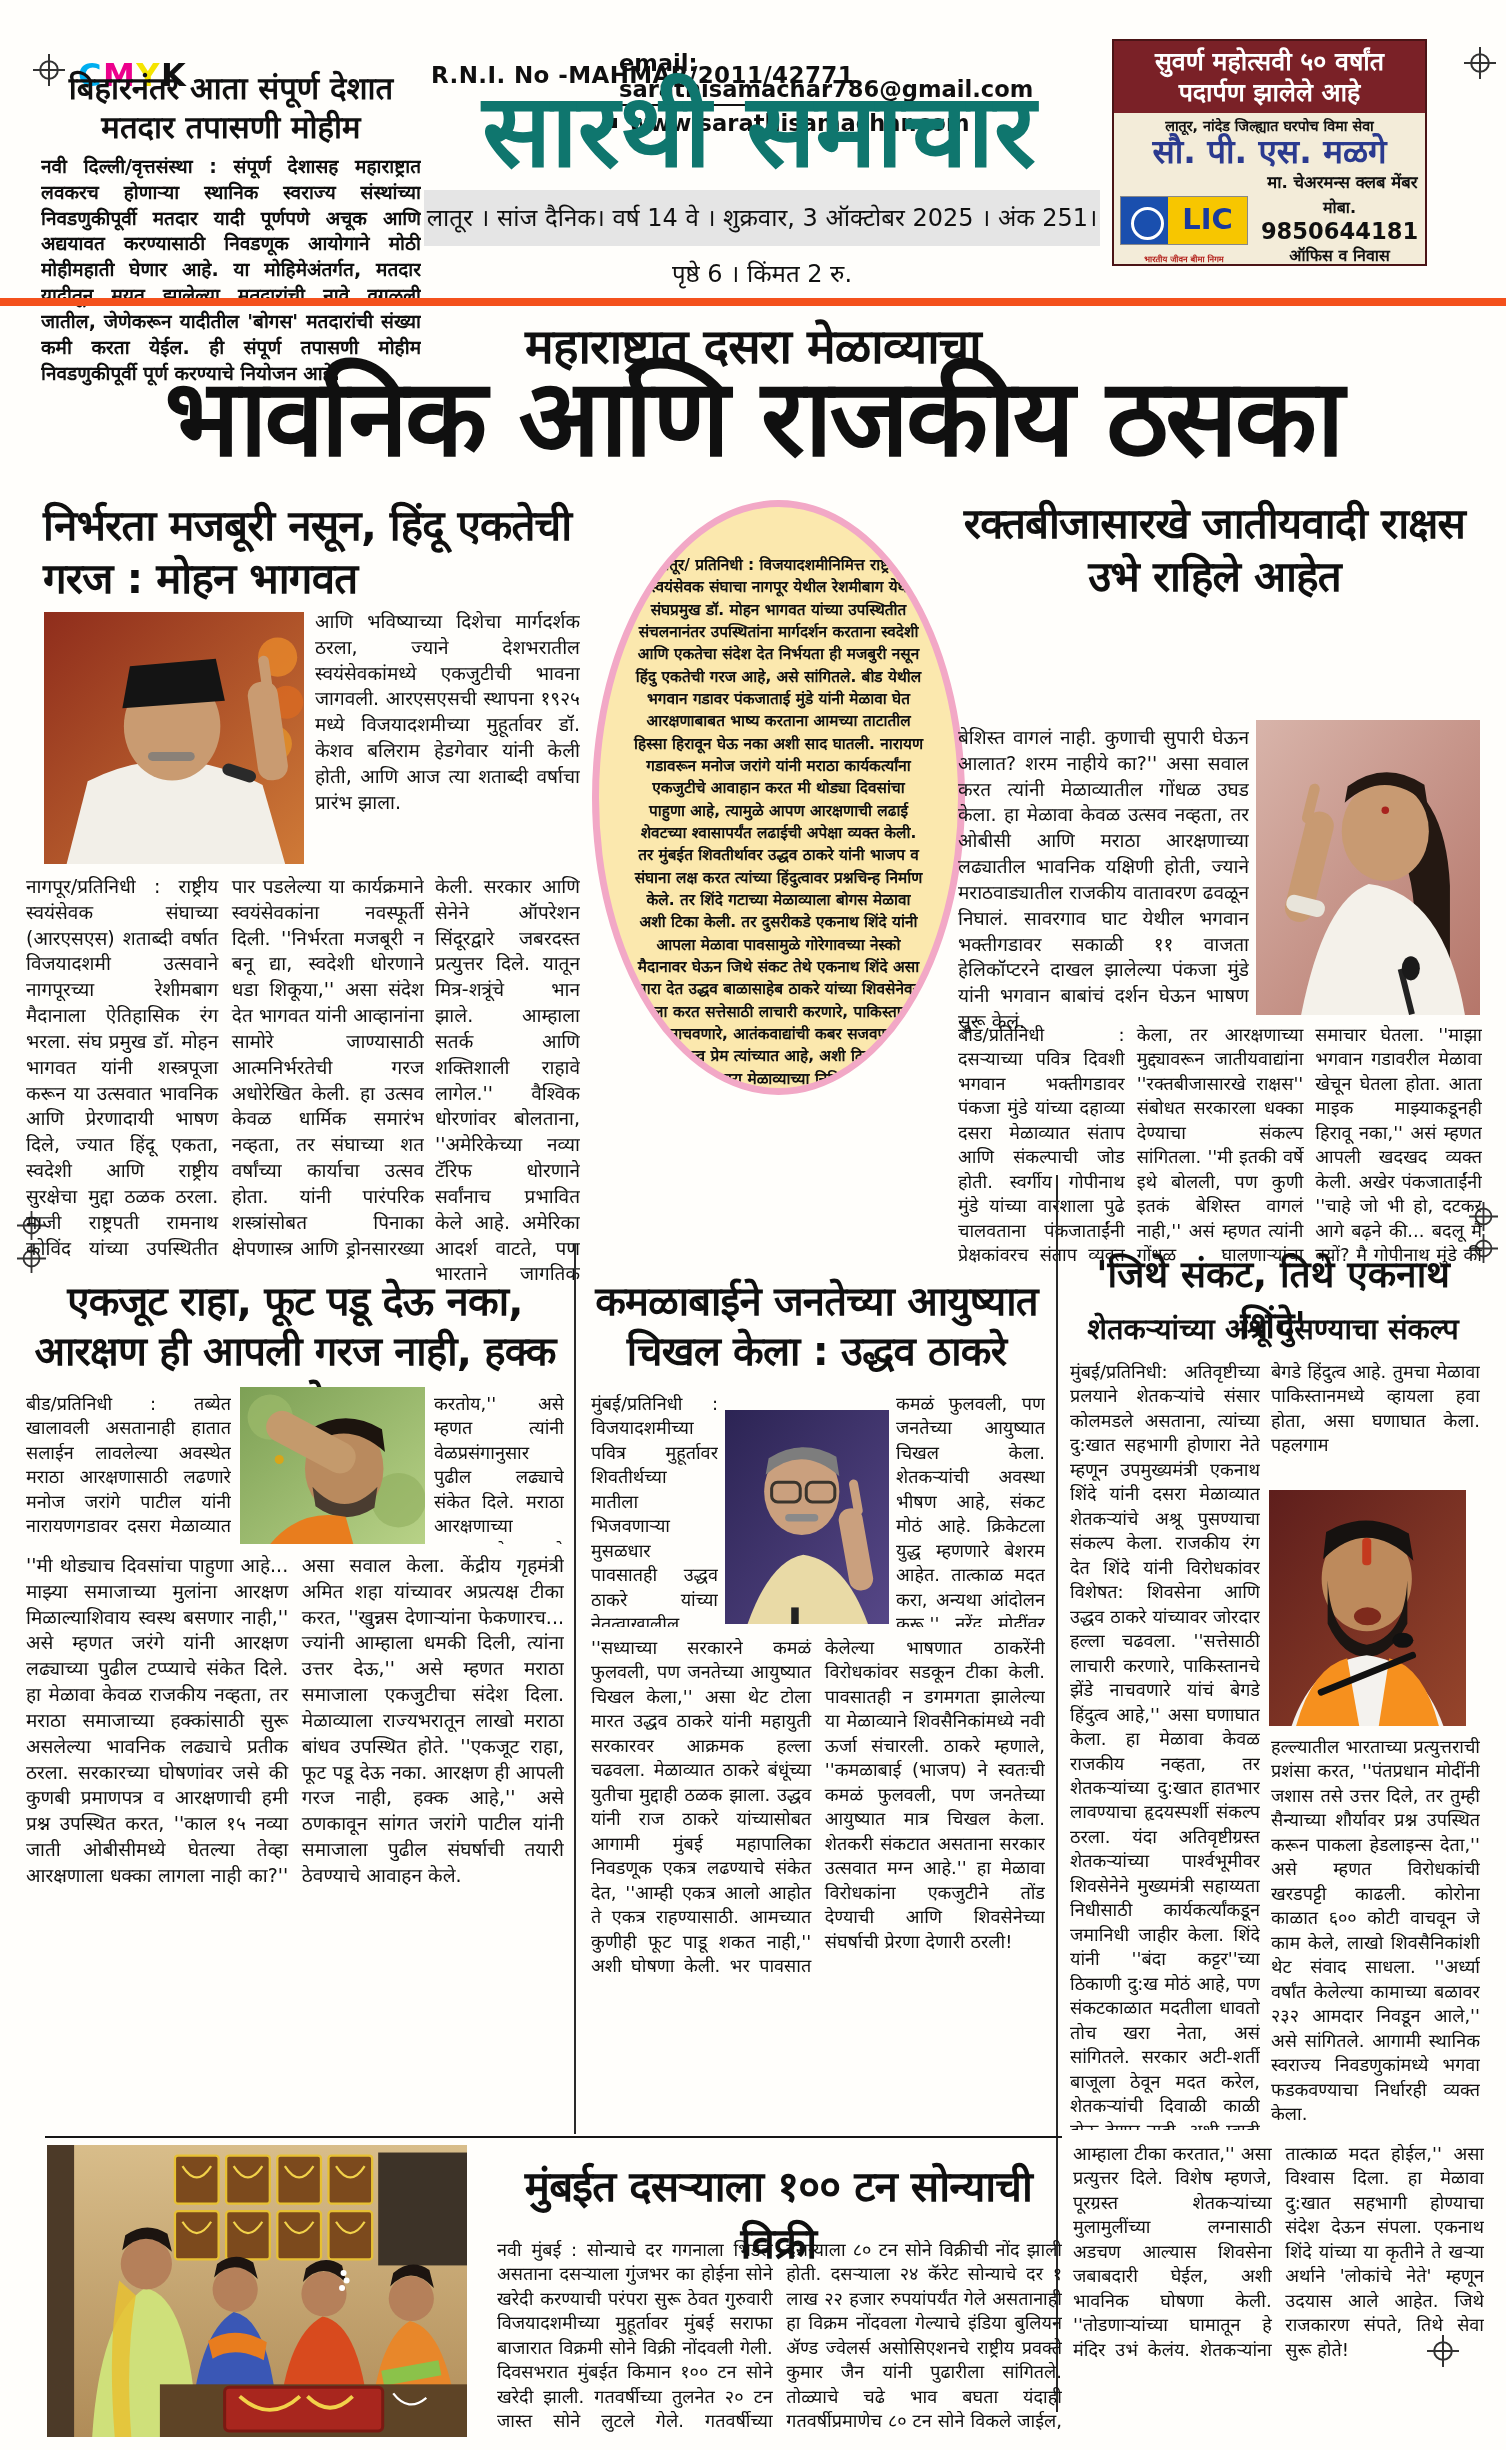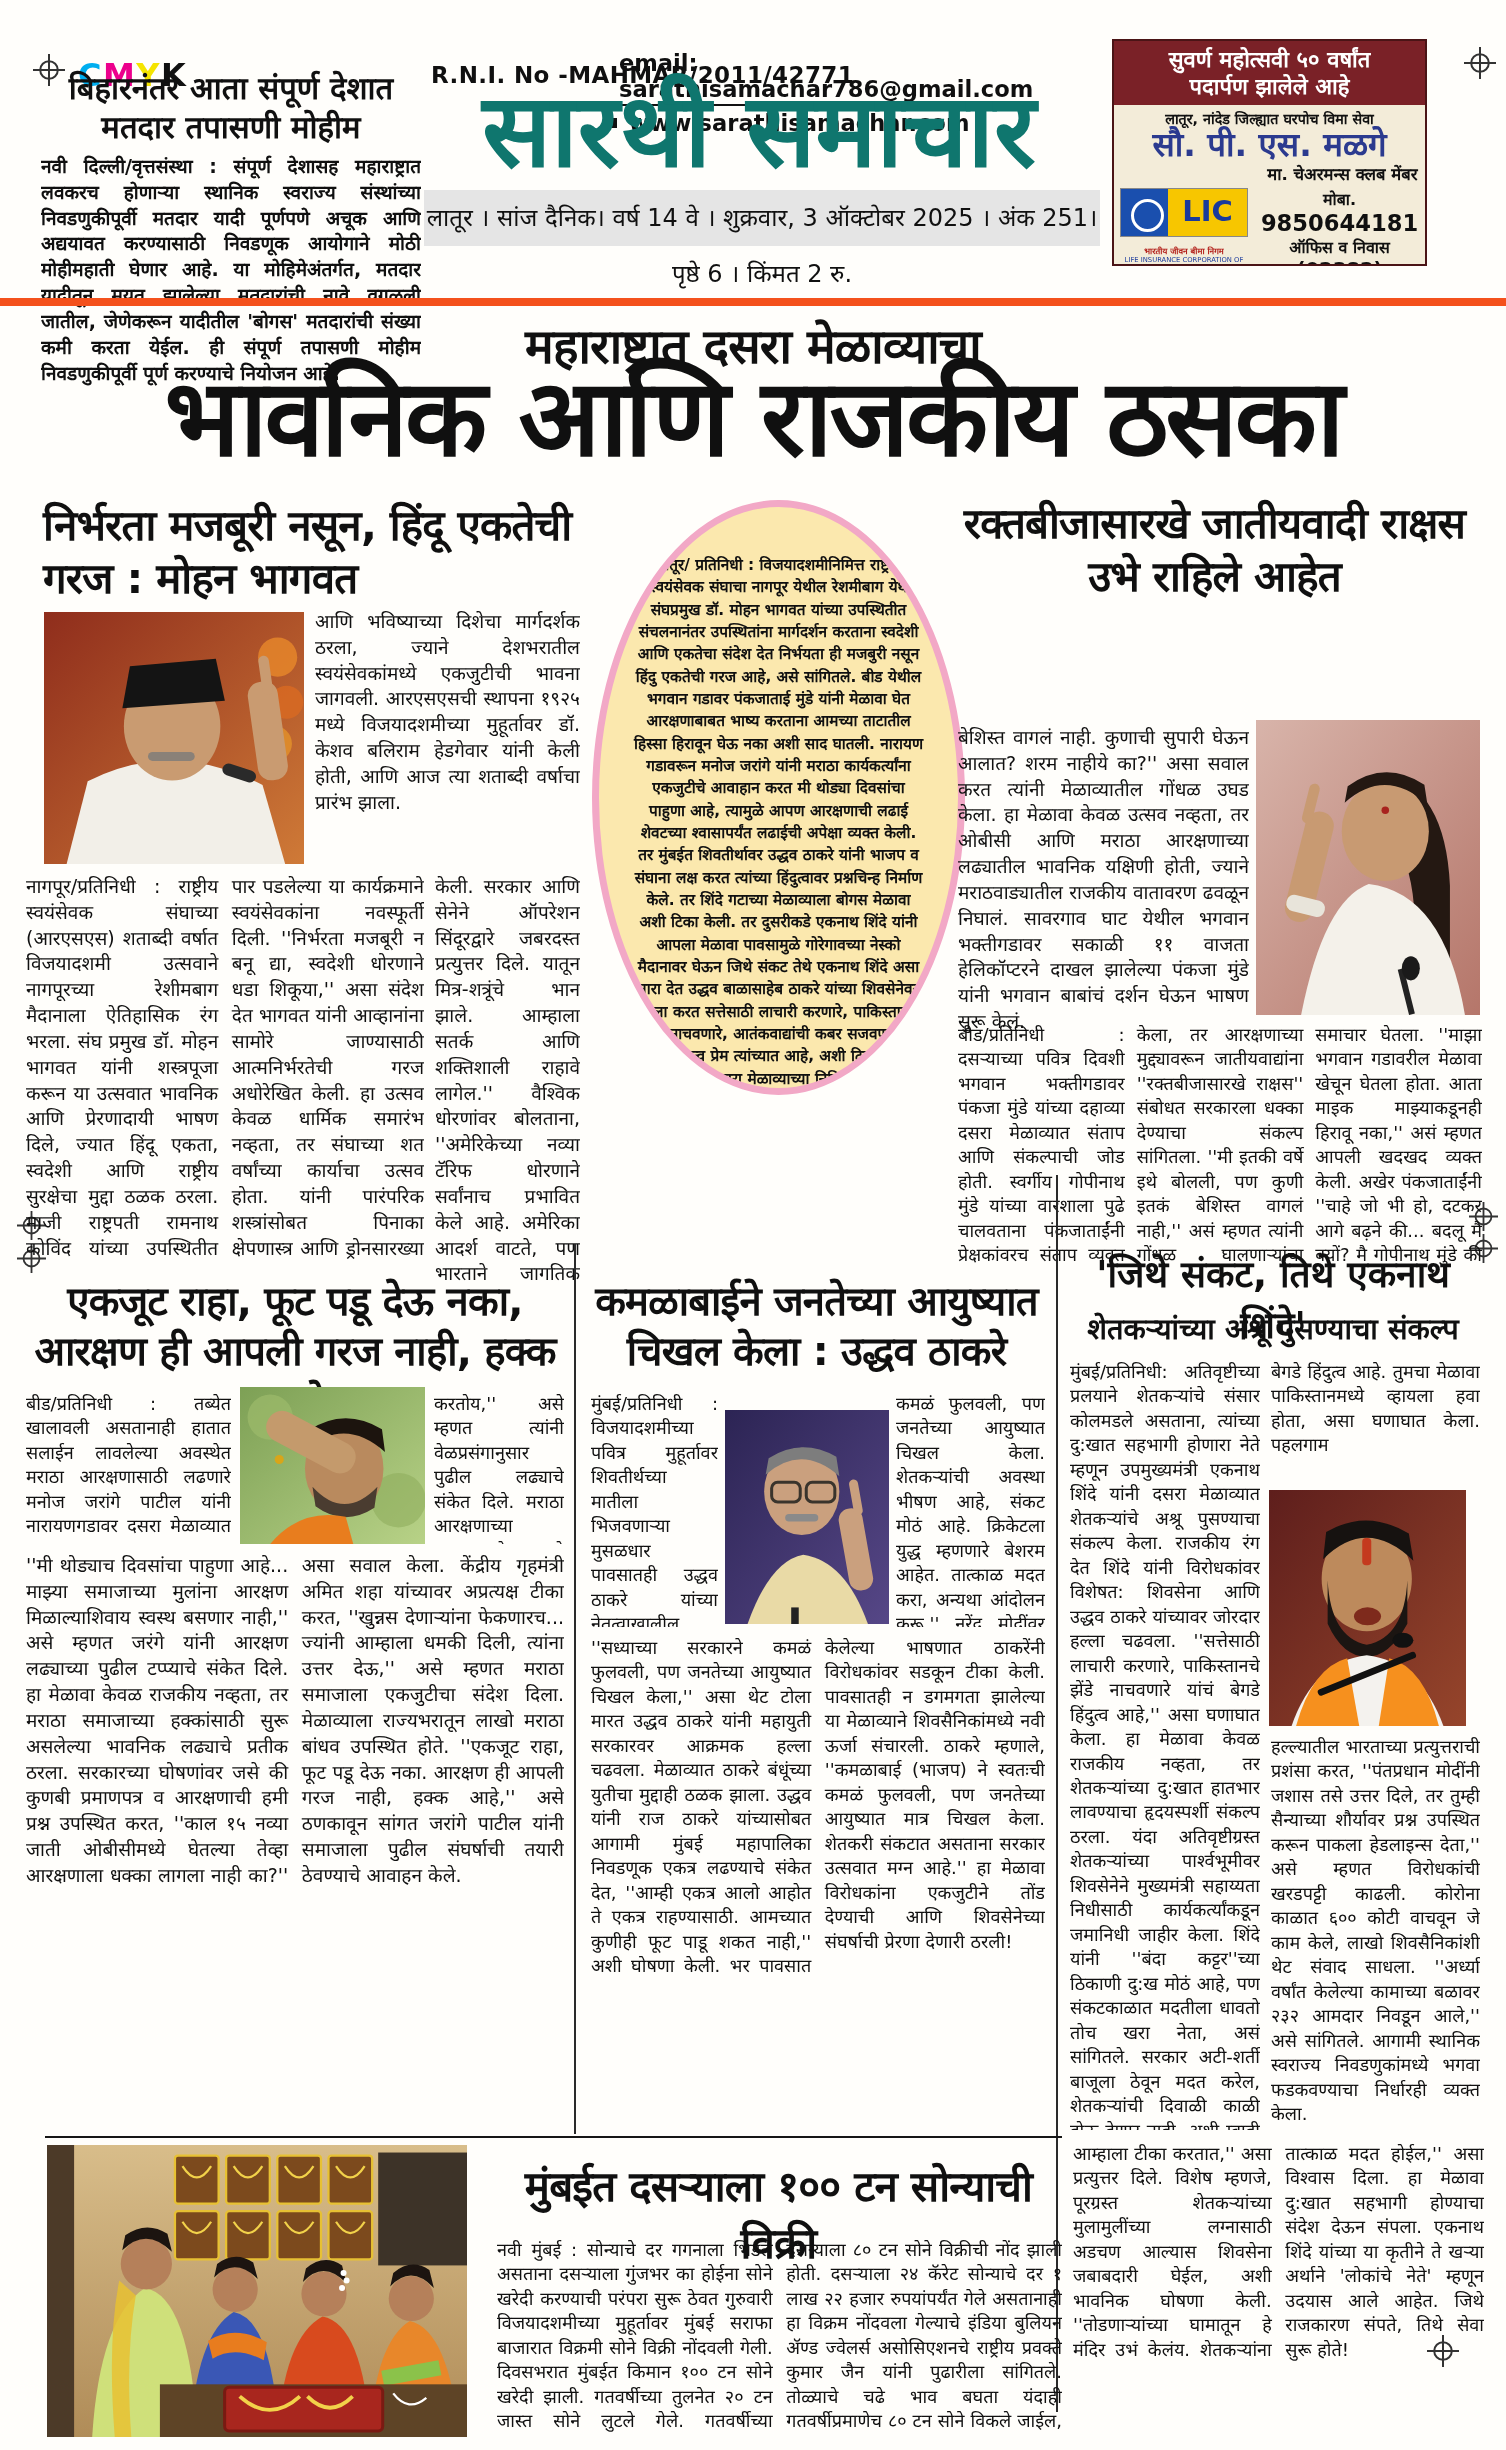--- a/index.html
+++ b/index.html
@@ -12,21 +12,21 @@
   .center{text-align:center}
   
   .rni{font-size:23px;font-weight:600;letter-spacing:0.4px}
   .contact-row{display:flex;align-items:center;gap:12px;font-size:22.6px;font-weight:600}
   .sq{width:9.8px;height:9.8px;background:#111;display:inline-block}
   .m-title{font-size:102px;font-weight:900;color:#0f766e;line-height:1;white-space:nowrap;text-align:center}
   .dateline{background:#e5e5e5;font-size:24px;font-weight:400;line-height:56px;text-align:center}
   .rule-orange{background:#f4511c}
   
   .lic{border:2.3px solid #4a1416;background:#f3ecd9;overflow:hidden}
-  .lic-head{background:#7a2127;color:#fff;font-weight:800;font-size:22px;line-height:1.25;text-align:center;padding:4.5px 3px}
+  .lic-head{background:#7a2127;color:#fff;font-weight:800;font-size:25px;line-height:1.25;text-align:center;padding:4.5px 3px}
   .lic-tag{font-size:14.3px;font-weight:800;text-align:center;margin-top:3.8px}
   .lic-name{font-size:33px;font-weight:900;color:#2b3a8f;text-align:center;line-height:1.05}
   .lic-desig{font-size:16.6px;font-weight:800;text-align:right;padding-right:7.5px}
   .lic-row{display:flex;margin-top:3px;padding:0 6px;gap:12px}
   .lic-logo{width:128px}
   .logo-band{display:flex;height:47px;border:0.8px solid #888;background:#fff}
   .logo-blue{width:47px;background:#1a4fae;position:relative}
   .logo-blue::after{content:"";position:absolute;left:9.8px;top:9.8px;width:27px;height:27px;border:3px solid #fff;border-radius:50%}
   .logo-yellow{flex:1;background:#f7c600;color:#1a3a9c;font-weight:900;font-size:29px;text-align:center;line-height:45px}
   .lic-sub{font-size:8.3px;font-weight:700;color:#b3201b;text-align:center;line-height:1.2;margin-top:10px}

